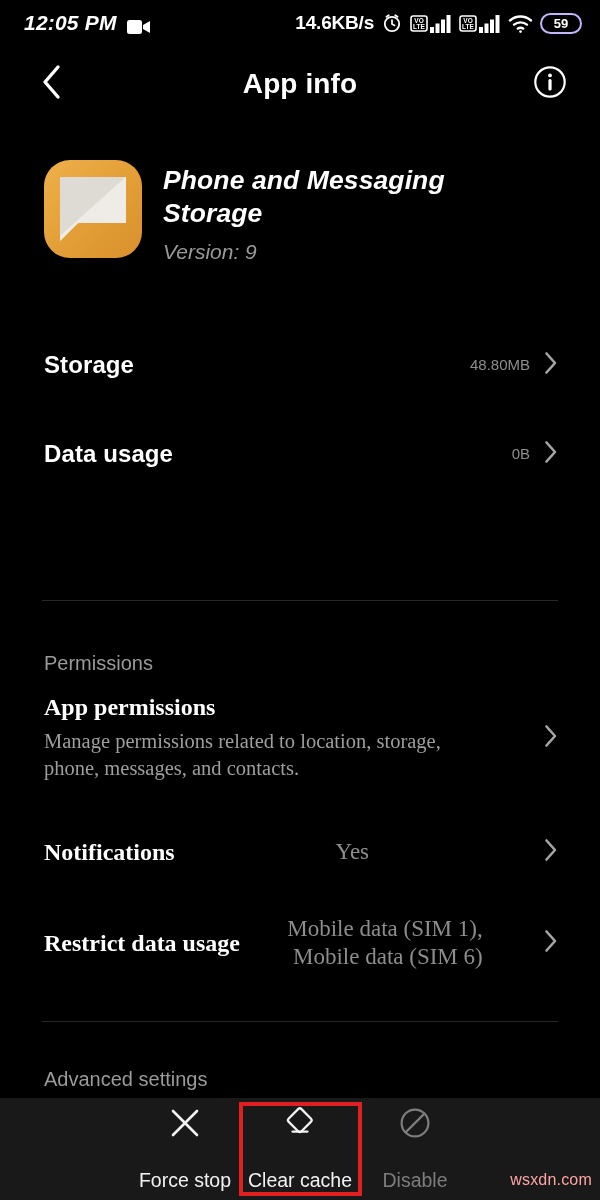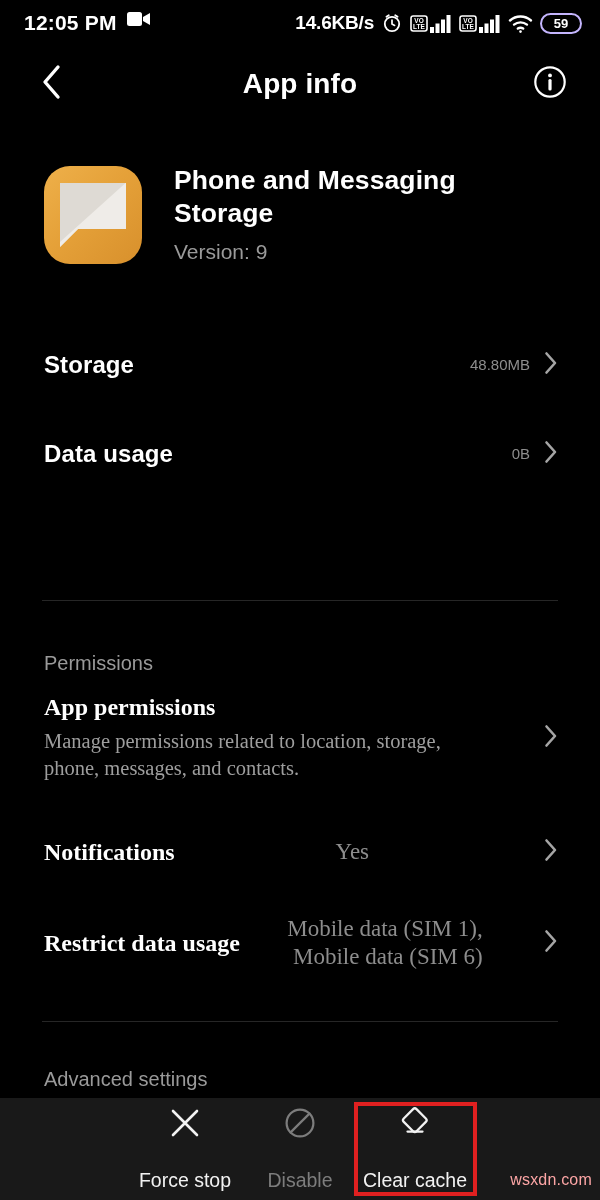--- a/index.html
+++ b/index.html
@@ -10,21 +10,21 @@
     overflow:hidden;
   }
   #screen { position:relative; width:600px; height:1200px; background:#000; }
 
   
   .statusbar{
     position:absolute; top:0; left:0; width:600px; height:46px;
     display:flex; align-items:center; padding:0 18px 0 24px;
     color:#fff;
   }
-  .sb-left{ display:flex; align-items:flex-start; gap:10px; }
+  .sb-left{ display:flex; align-items:flex-end; gap:10px;font-style:italic; }
   .sb-time{ font-size:21px; font-weight:700; letter-spacing:.2px; }
   .sb-right{ margin-left:auto; display:flex; align-items:center; gap:7px; }
   .sb-speed{ font-size:19px; font-weight:700; letter-spacing:-.2px; }
   .ico{ display:block; }
   .volte-blk{ display:flex; align-items:flex-end; gap:2px; }
   .batt{
     width:42px; height:21px; border:2px solid #c4b5fd; border-radius:11px;
     display:flex; align-items:center; justify-content:center; position:relative;
   }
   .batt span{ font-size:13px; font-weight:700; color:#fff; line-height:1; }
@@ -39,21 +39,21 @@
   .appbar-title{
     width:100%; text-align:center; color:#fff;
     font-size:28px; font-weight:700; letter-spacing:.1px;
   }
   .info-btn{ position:absolute; right:30px; top:50%; transform:translateY(-50%);
     width:40px; height:40px; display:flex; align-items:center; justify-content:center; }
 
   
   .app-head{
     position:absolute; top:160px; left:44px; right:40px;
-    display:flex; align-items:flex-end; gap:32px;
+    display:flex; align-items:flex-start; gap:21px;font-style:italic;
   }
   .app-icon{
     width:98px; height:98px; border-radius:26px; flex:none;
     background:linear-gradient(135deg,#eeb04a 0%,#e5a139 45%,#d8902c 100%);
     position:relative; overflow:hidden;
   }
   .app-icon svg{ position:absolute; left:12px; top:13px; }
   .app-meta{ padding-top:4px; }
   .app-name{
     color:#fff; font-size:26.5px; font-weight:700; line-height:1.24;
@@ -291,36 +291,36 @@
 
     <div class="action">
       <span>
         <svg width="34" height="34" viewBox="0 0 34 34">
           <path d="M5 5 L29 29 M29 5 L5 29" fill="none" stroke="#f2f2f2" stroke-width="2.6" stroke-linecap="round"></path>
         </svg>
       </span>
       <span class="alabel">Force stop</span>
     </div>
 
+    <div class="action highlight">
+      <span>
+        <svg width="36" height="34" viewBox="0 0 36 34">
+          <rect x="8.8" y="5.2" width="18" height="18" rx="2.4" transform="rotate(45 17.8 14.2)" fill="none" stroke="#f2f2f2" stroke-width="2.3"></rect>
+          <path d="M10.5 25.6 L25.5 25.6" fill="none" stroke="#f2f2f2" stroke-width="2.3" stroke-linecap="round"></path>
+        </svg>
+      </span>
+      <span class="alabel">Clear cache</span>
+    </div>
+
     <div class="action disabled">
       <span>
         <svg width="34" height="34" viewBox="0 0 34 34">
           <circle cx="17" cy="17" r="13.4" fill="none" stroke="#7d7d7d" stroke-width="2.2"></circle>
           <path d="M7.6 26.4 L26.4 7.6" fill="none" stroke="#7d7d7d" stroke-width="2.2" stroke-linecap="round"></path>
         </svg>
       </span>
       <span class="alabel">Disable</span>
     </div>
 
-    <div class="action highlight">
-      <span>
-        <svg width="36" height="34" viewBox="0 0 36 34">
-          <rect x="8.8" y="5.2" width="18" height="18" rx="2.4" transform="rotate(45 17.8 14.2)" fill="none" stroke="#f2f2f2" stroke-width="2.3"></rect>
-          <path d="M10.5 25.6 L25.5 25.6" fill="none" stroke="#f2f2f2" stroke-width="2.3" stroke-linecap="round"></path>
-        </svg>
-      </span>
-      <span class="alabel">Clear cache</span>
-    </div>
-
     <div class="watermark">wsxdn.com</div>
   </div>
 
 </div>
 
 </body></html>

